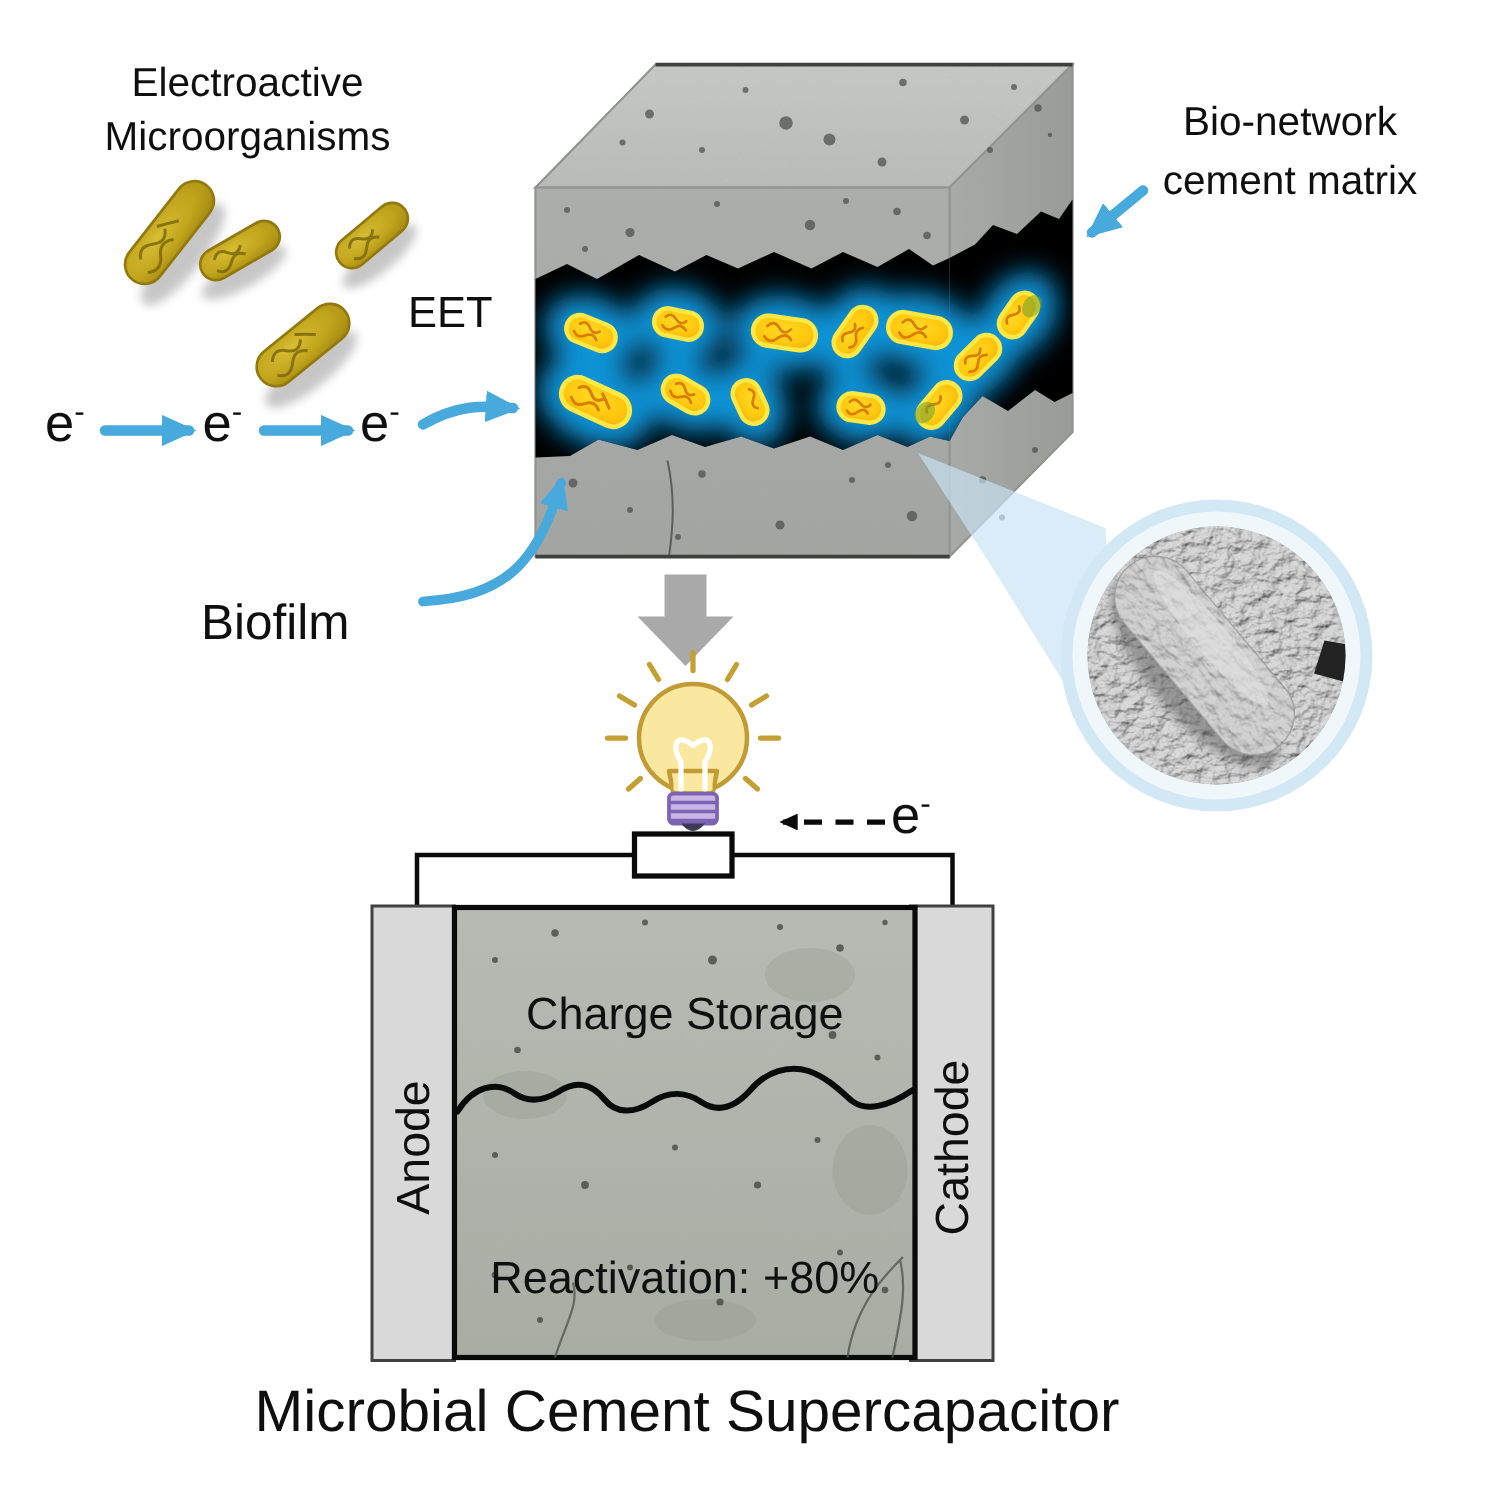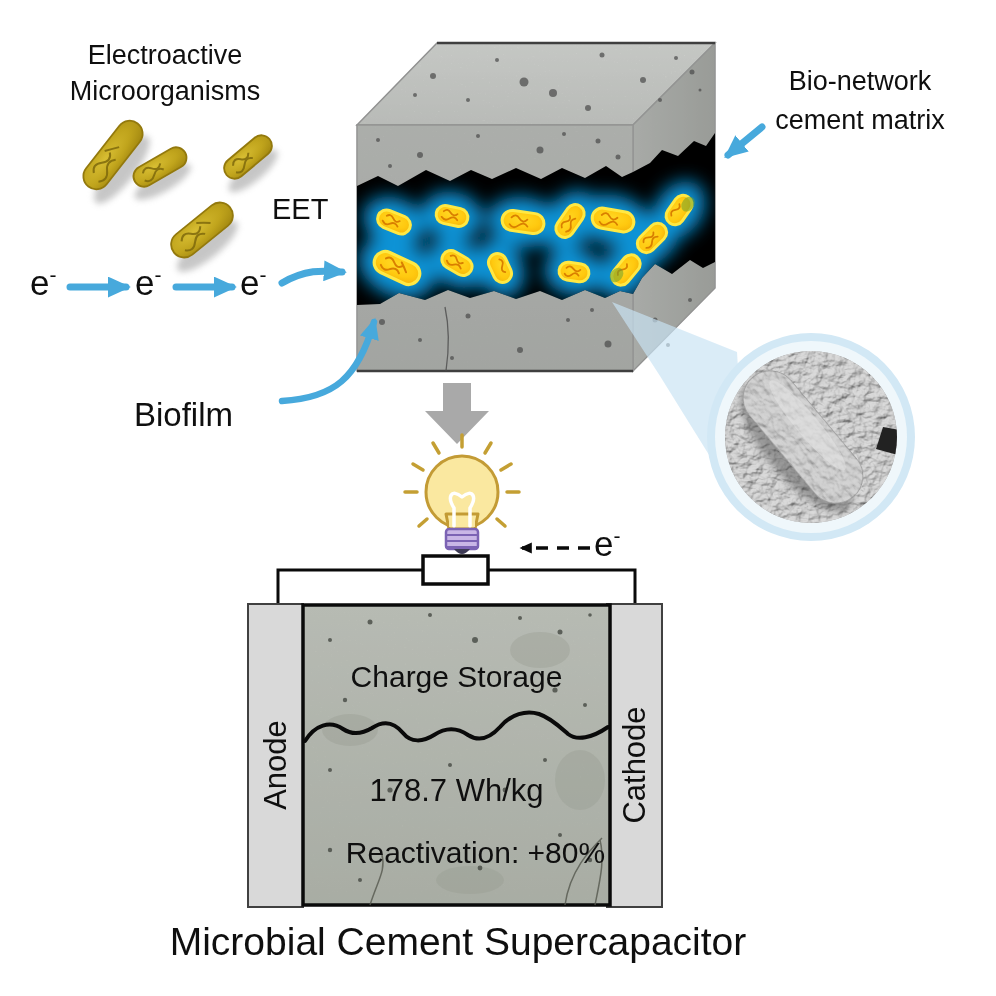--- a/index.html
+++ b/index.html
@@ -344,19 +344,18 @@
 
 <div class="label electron" style="left:594px;top:524px;"><span>e</span><sup>-</sup></div>
 
 <div class="vlabel" style="left:276px;top:765px;">Anode</div>
 <div class="vlabel" style="left:635px;top:765px;">Cathode</div>
 
 <div class="label center" style="left:303px;top:622px;width:307px;font-size:30px;line-height:1.32;margin-top:35px;">
   <span class="line">Charge Storage</span>
 </div>
 
-<div class="label center" style="left:303px;top:773px;width:307px;font-size:31px;">178.7 Wh/kg</div>
-
-<div class="label center" style="left:303px;top:836px;width:307px;font-size:30px;padding-left:19px;">Reactivation: +80%</div>
+
+<div class="label center" style="left:303px;top:836px;width:307px;font-size:30px;">Reactivation: +80%</div>
 
 <div class="label center" style="left:58px;top:920px;width:800px;font-size:39px;">Microbial Cement Supercapacitor</div>
 
 </div>
 
 </body></html>

